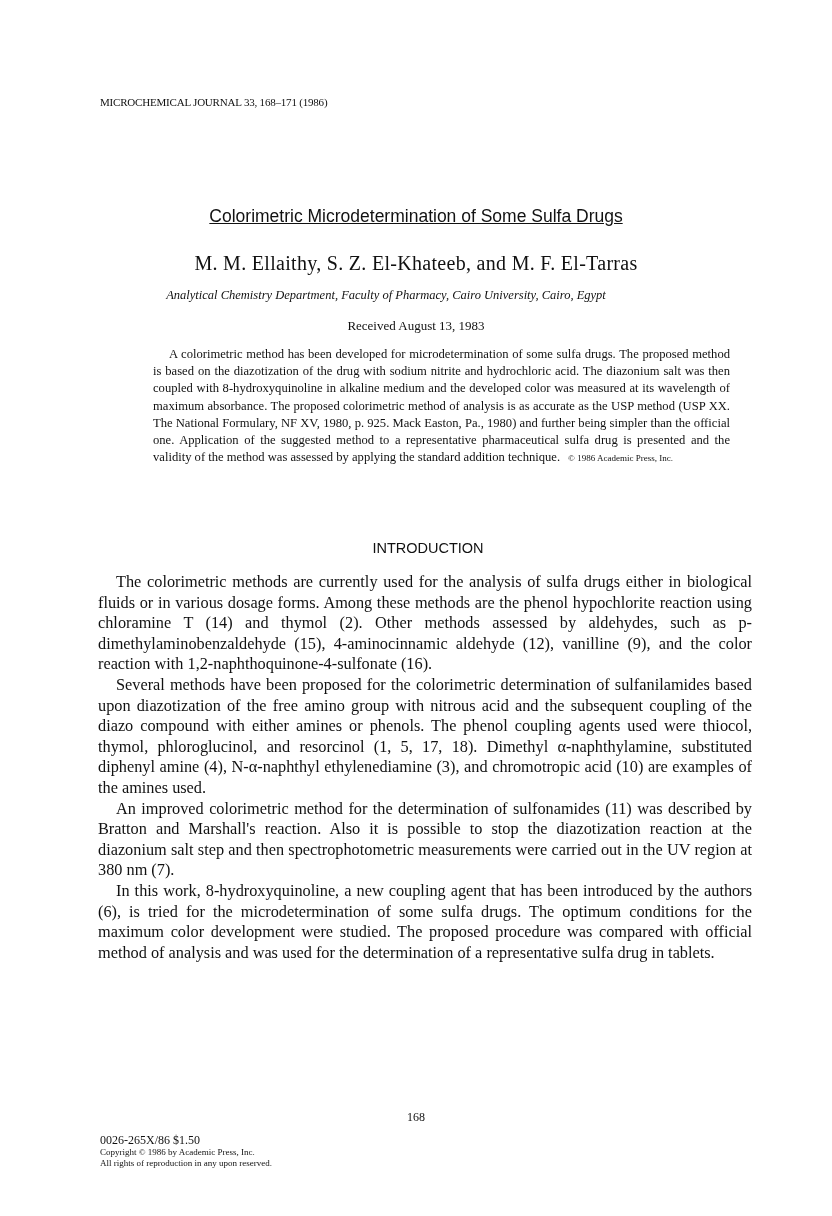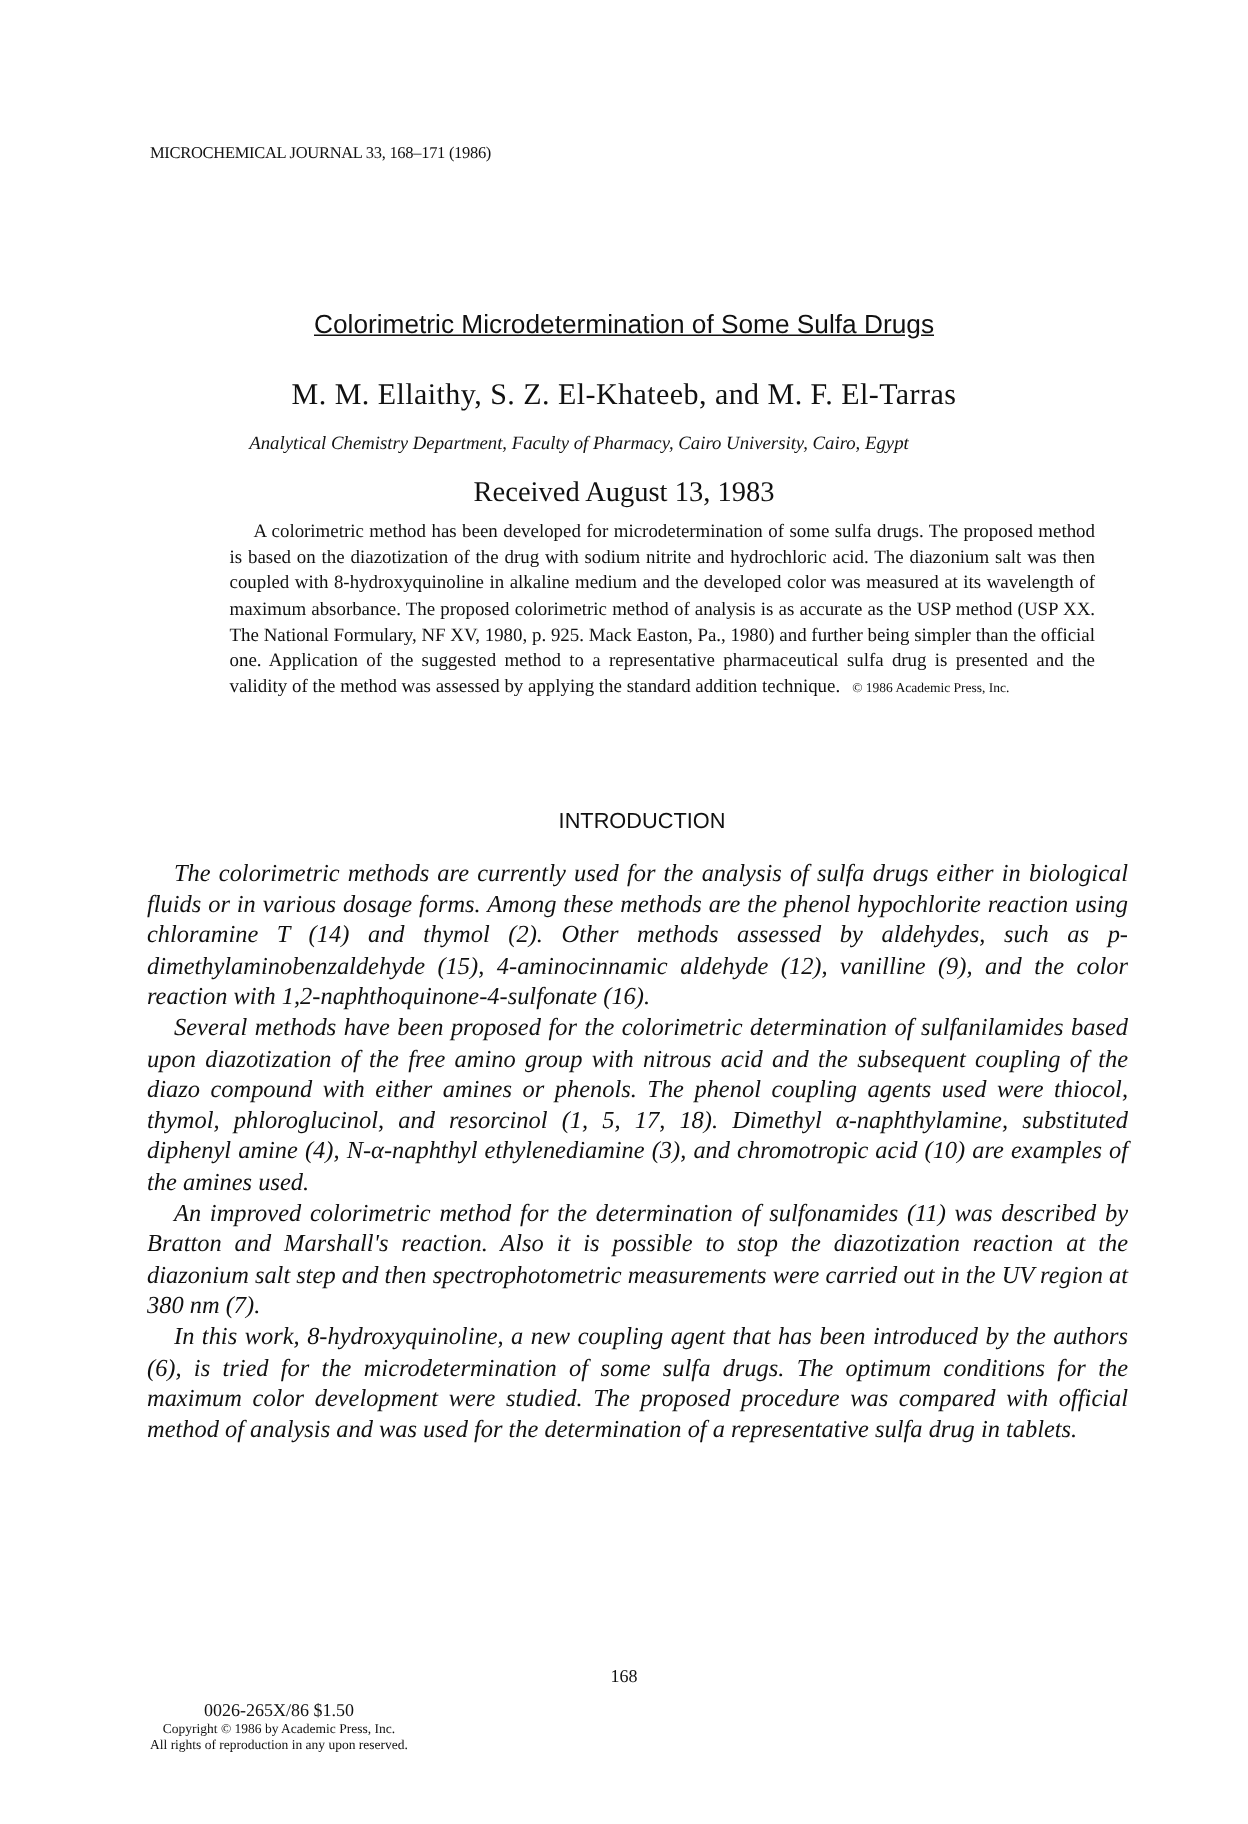--- a/index.html
+++ b/index.html
@@ -1,30 +1,30 @@
 <!DOCTYPE html>
 <html><head>
   <meta charset="utf-8">
   <style>
     html, body { margin: 0; padding: 0; background: #ffffff; }
     body { width: 832px; height: 1216px; position: relative; overflow: hidden;
            font-family: "Liberation Serif", "DejaVu Serif", serif; color: #111; }
-    .abs { position: absolute; text-align: center; }
+    .abs { position: absolute; }
     .journal { left: 100px; top: 96px; font-size: 11px; letter-spacing: -0.2px; }
     .title { left: 0; width: 832px; top: 206px; text-align: center;
              font-family: "Liberation Sans", "DejaVu Sans", sans-serif; font-size: 17.5px; text-decoration: underline; }
     .authors { left: 0; width: 832px; top: 252px; text-align: center; font-size: 20px; letter-spacing: 0.3px; }
     .affil { left: 0; width: 772px; top: 288px; text-align: center; font-style: italic; font-size: 12.5px; }
-    .received { left: 0; width: 832px; top: 318px; text-align: center; font-size: 19px; }
+    .received { left: 0; width: 832px; top: 318px; text-align: center; font-size: 13px; }
     .abstract { left: 129px; width: 577px; top: 346px; font-size: 12.6px; line-height: 17.2px; text-align: justify; margin-left: 24px; }
     .abstract p { margin: 0; text-indent: 16px; }
     .abstract .copy { font-size: 9px; margin-left: 8px; }
     .intro-h { left: 0; width: 832px; top: 540px; text-align: center;
                font-family: "Liberation Sans", "DejaVu Sans", sans-serif; font-size: 14.5px; padding-left: 12px; }
-    .body { left: 98px; width: 654px; top: 572px; font-size: 16.3px; line-height: 20.6px; text-align: justify; font-style: italic; }
+    .body { left: 98px; width: 654px; top: 572px; font-size: 16.3px; line-height: 20.6px; text-align: justify; }
     .body p { margin: 0; text-indent: 18px; }
     .pageno { left: 0; width: 832px; top: 1110px; text-align: center; font-size: 12px; }
     .footer { left: 100px; top: 1133px; font-size: 12px; line-height: 14px; }
     .footer .small { font-size: 9px; line-height: 11px; }
   </style>
 </head>
 <body>
 
 <div class="abs journal">MICROCHEMICAL JOURNAL 33, 168–171 (1986)</div>
 

